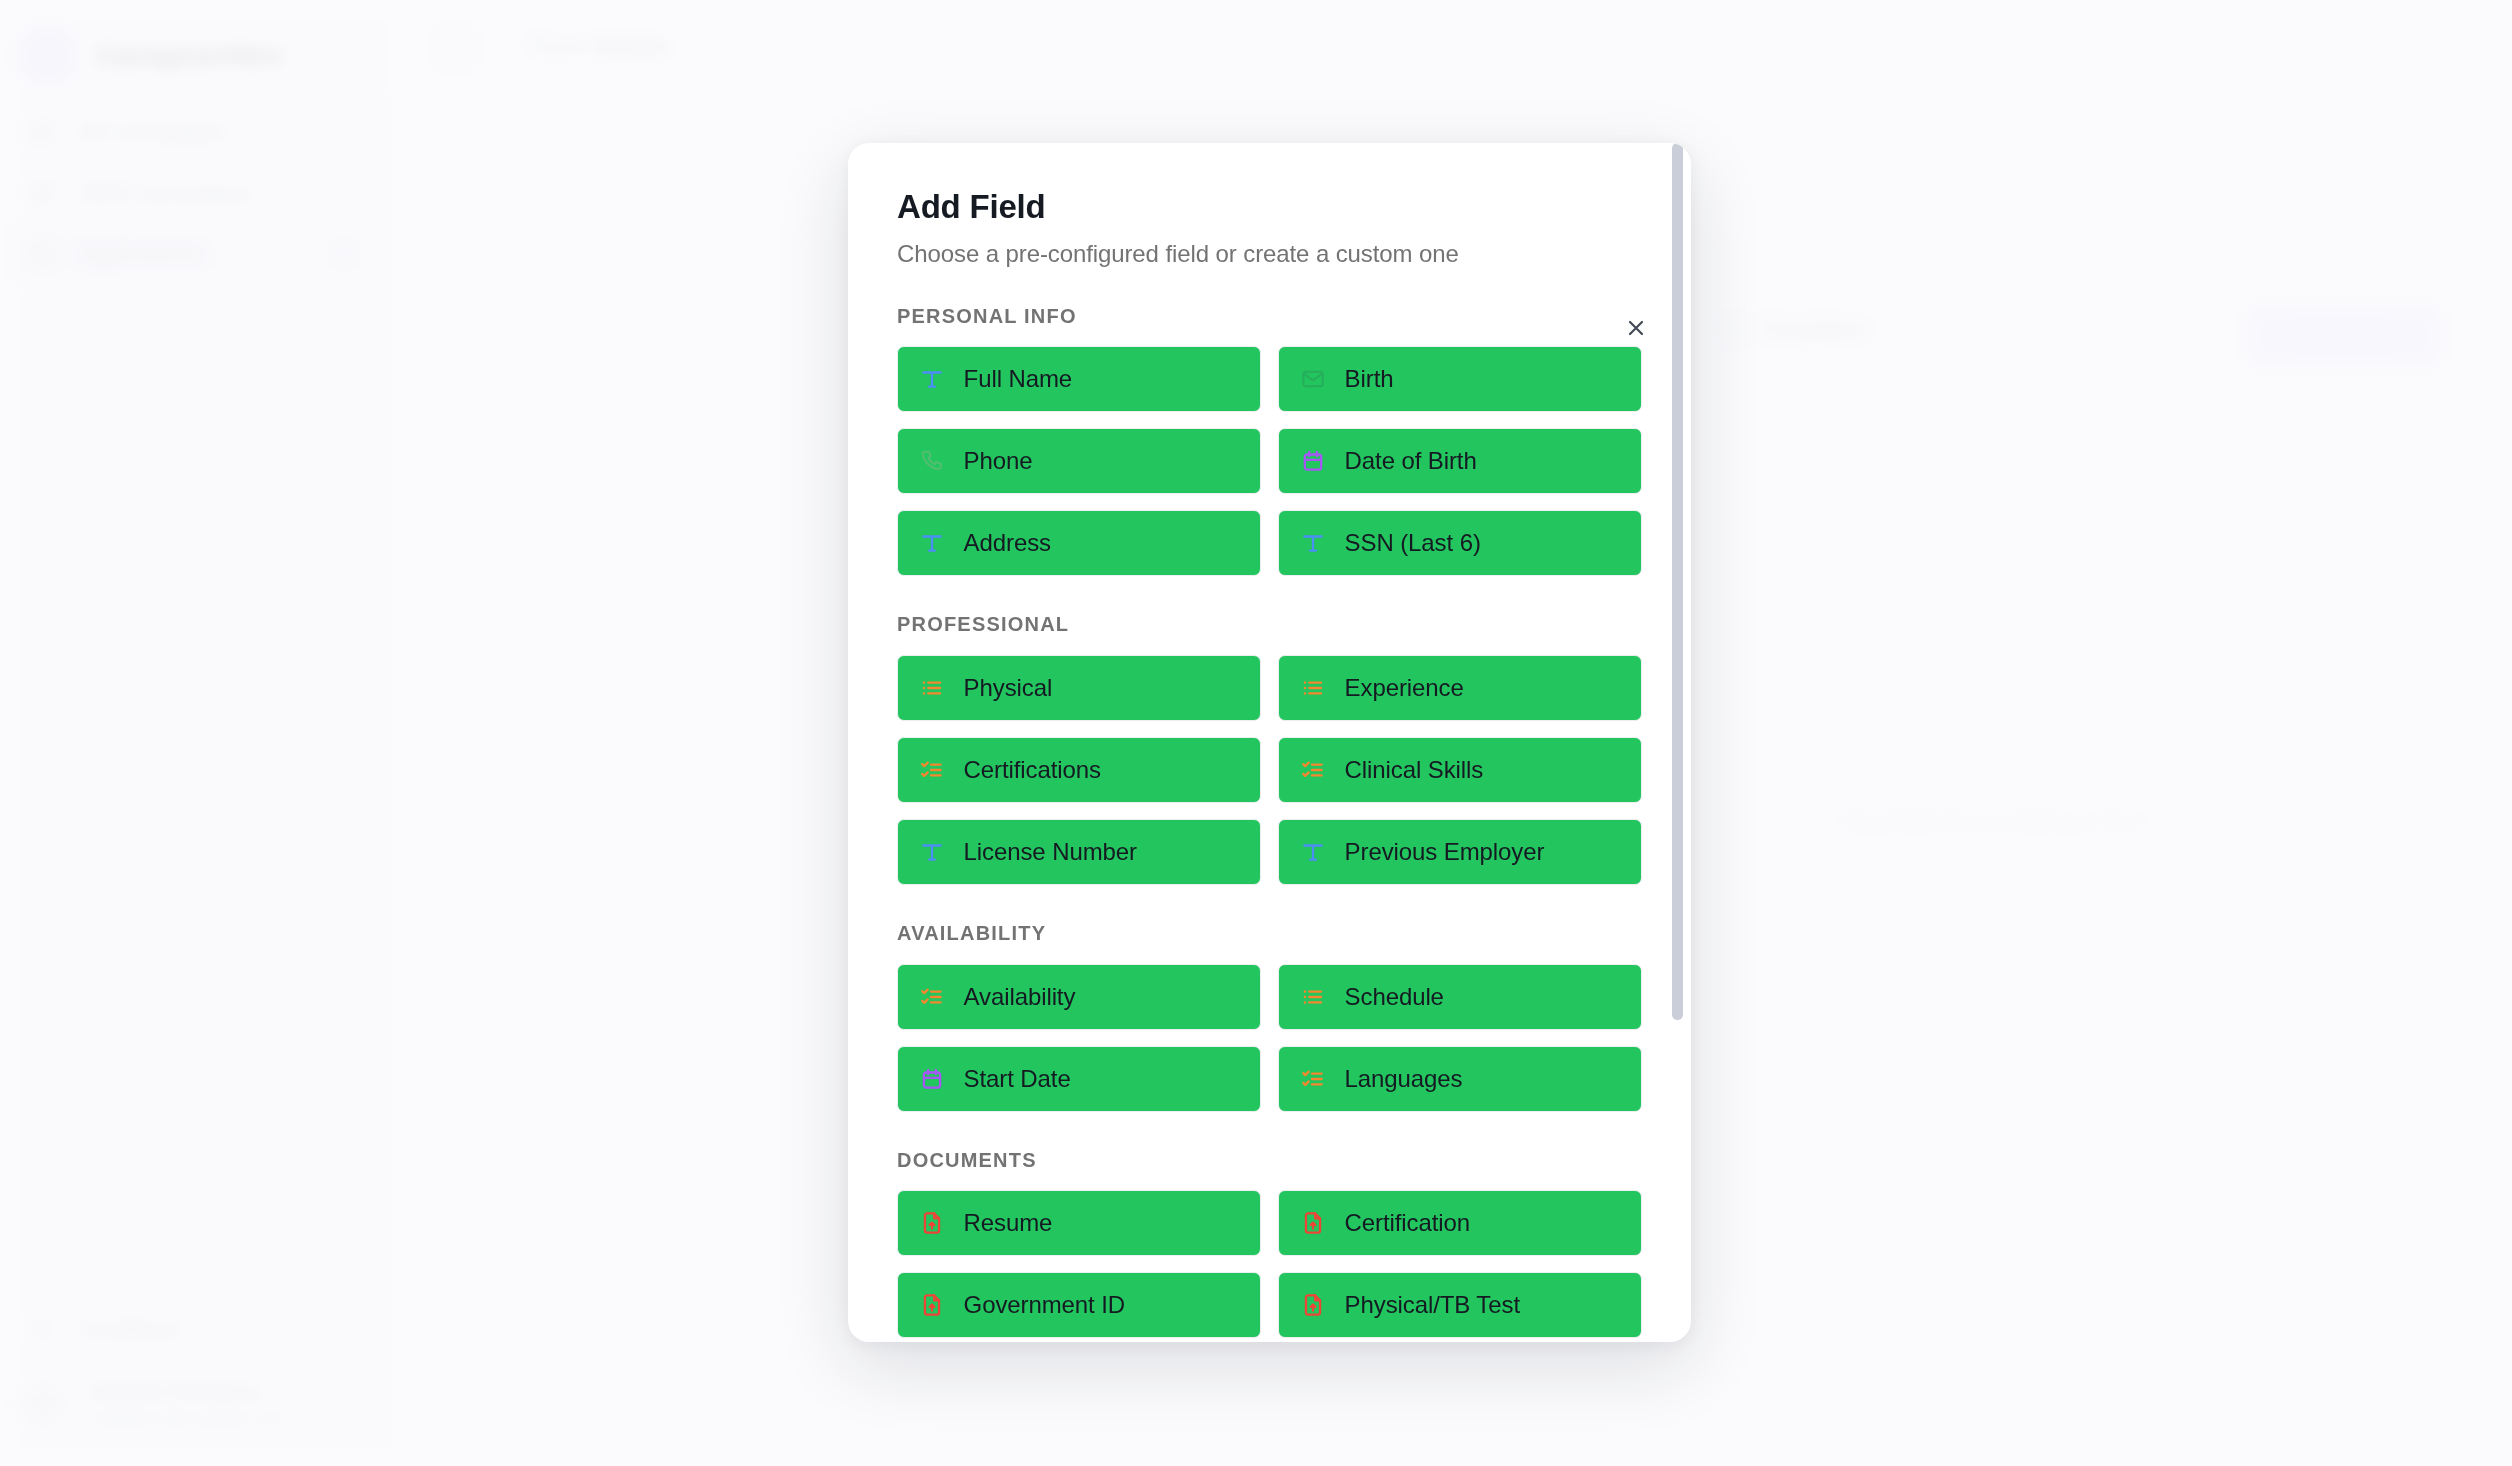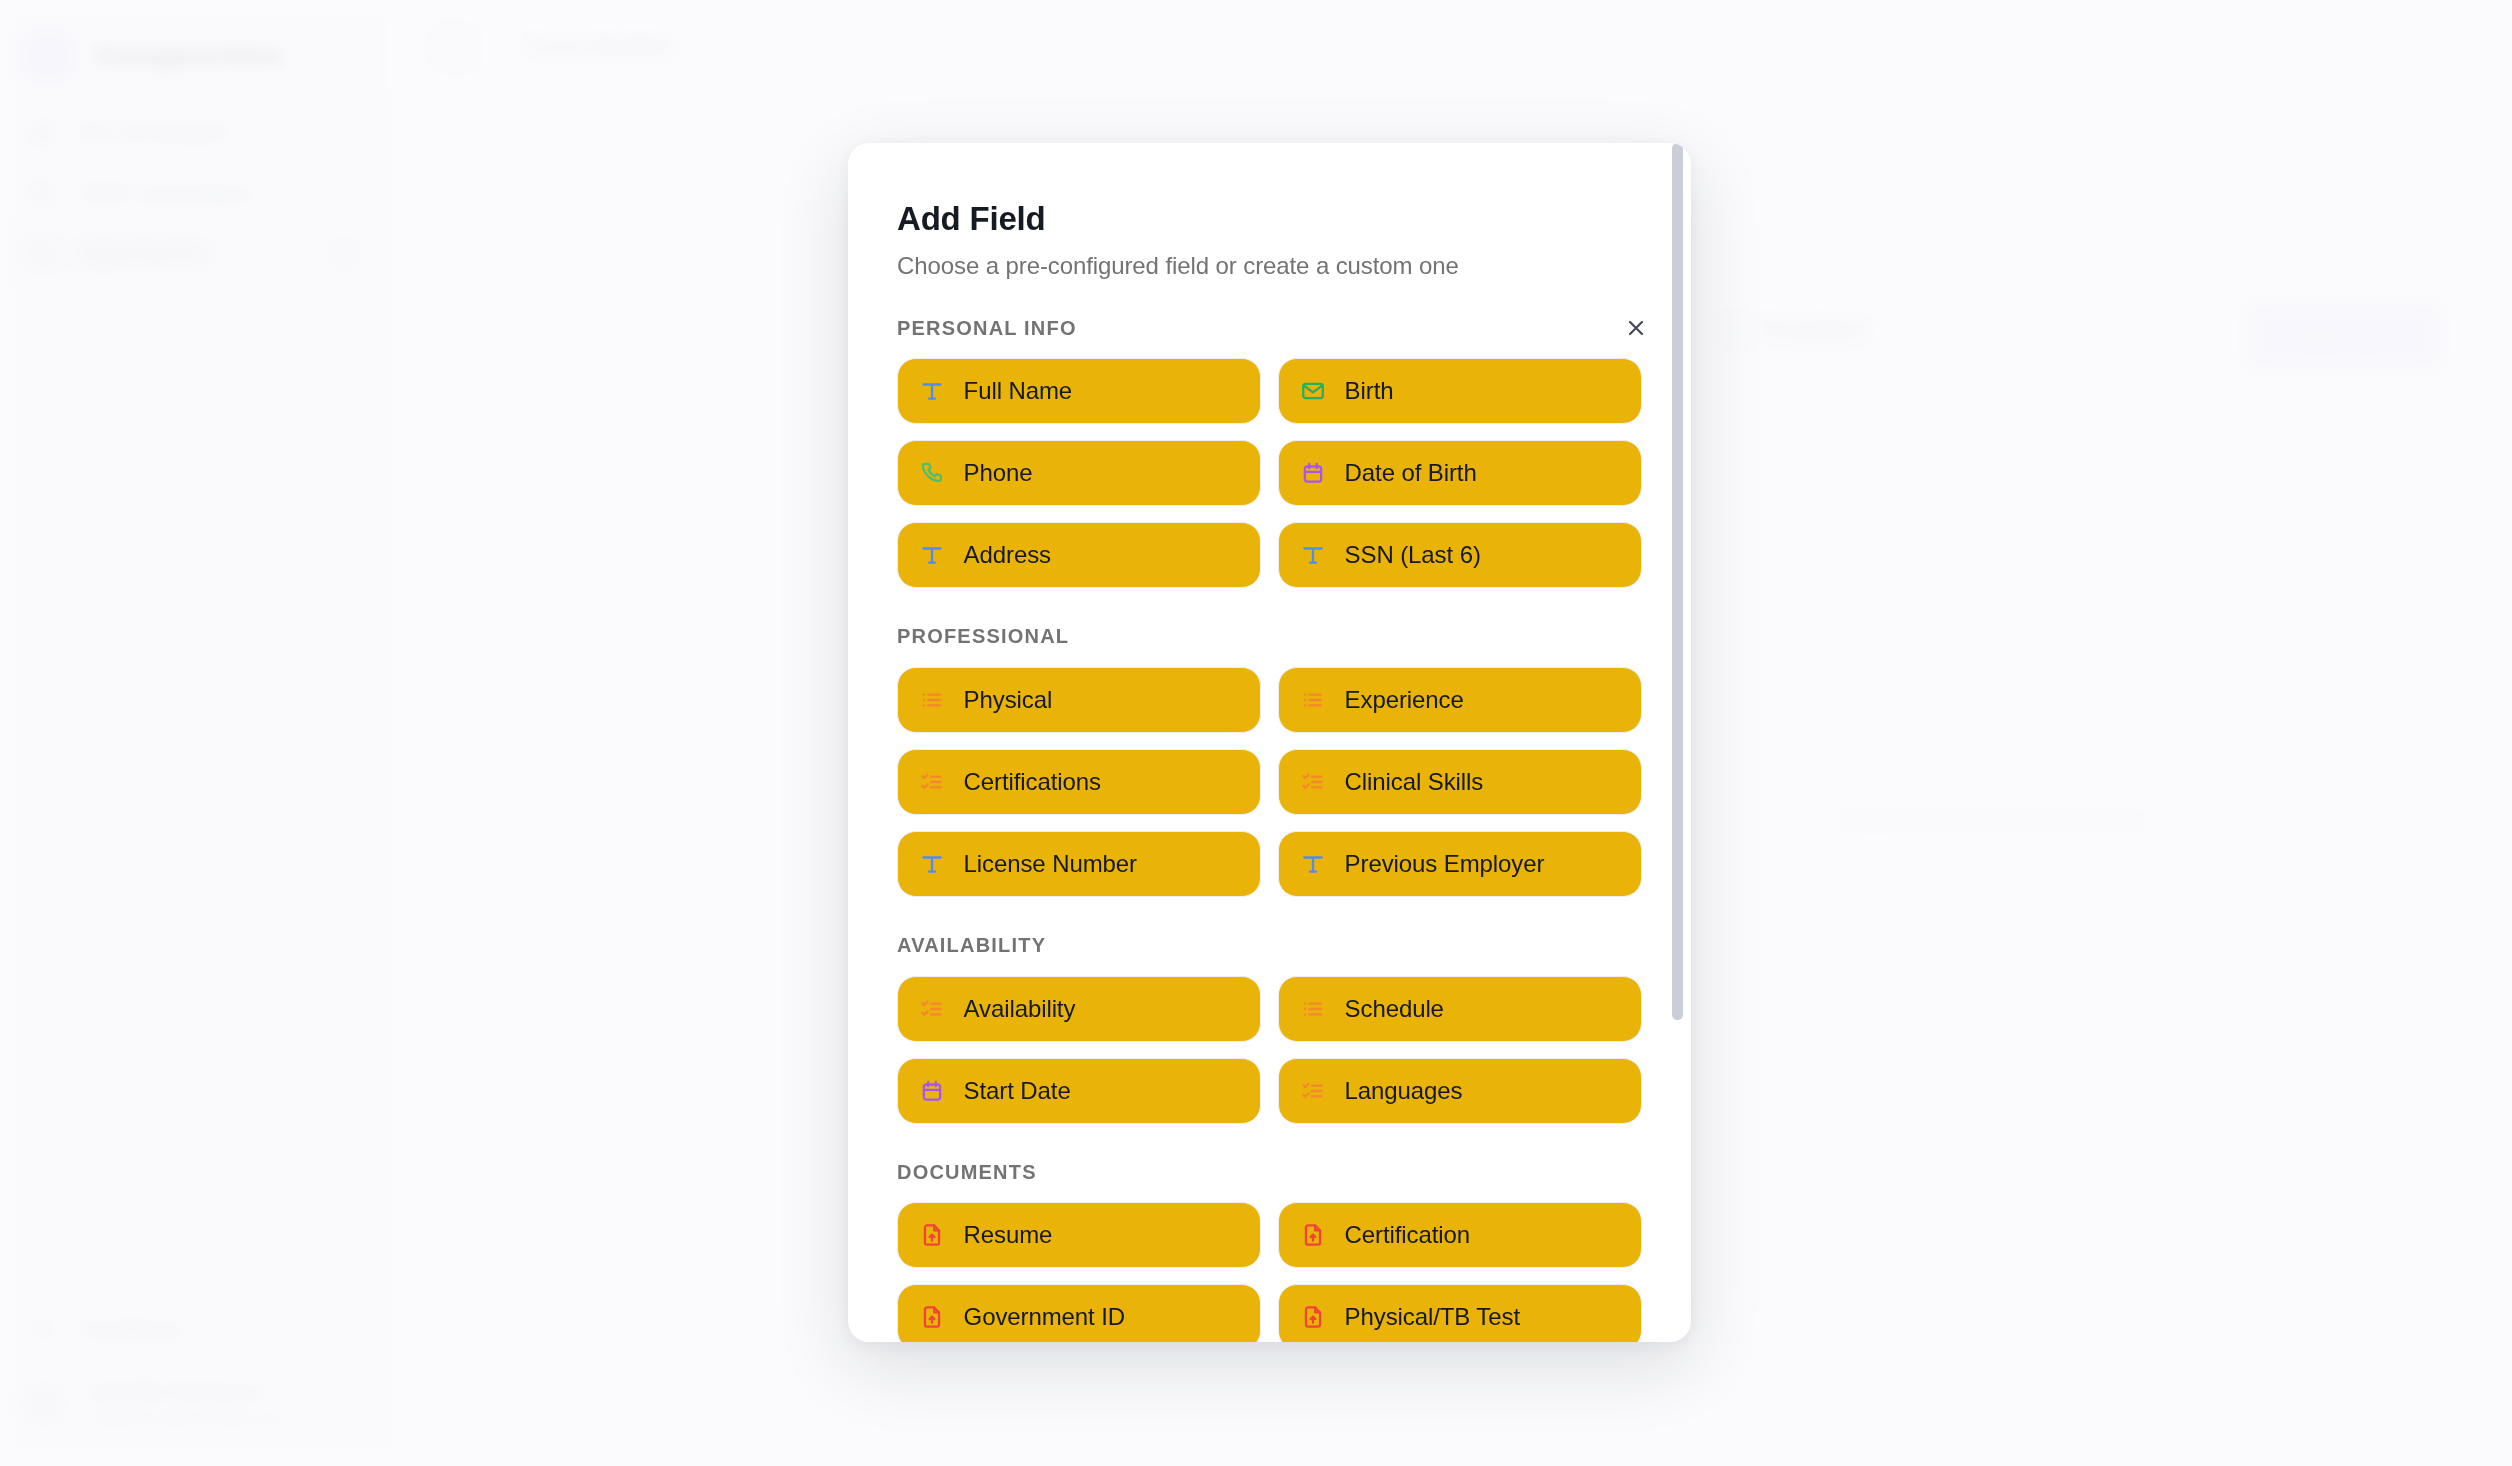--- a/index.html
+++ b/index.html
@@ -103,21 +103,21 @@
     left: 848px; top: 143px;
     width: 843px; height: 1199px;
     background: #ffffff;
     border-radius: 21px;
     box-shadow: 0 23px 73px rgba(25,30,45,0.13), 0 3.2px 14.6px rgba(25,30,45,0.05);
     overflow: hidden;
   }
   #modal-scroll {
     position: absolute; inset: 0;
     overflow: hidden;
-    padding: 12px 49px;
+    padding: 0 49px;
   }
   #modal-header { padding-top: 45px; }
   #modal-title {
     font-size: 33px; font-weight: bold; color: #161a22; letter-spacing: -0.2px;
   }
   #modal-subtitle {
     margin-top: 13.8px; font-size: 24px; color: #737373; letter-spacing: -0.1px;
   }
   #close-btn {
     position: absolute; right: 31px; top: 160px;
@@ -134,22 +134,22 @@
   }
   .field-grid {
     margin-top: 18.6px;
     display: grid;
     grid-template-columns: 1fr 1fr;
     gap: 16px 17px;
   }
   .field-card {
     height: 66px;
     border: 1.6px solid #eceef1;
-    border-radius: 19px;
-    background: #eab308;
+    border-radius: 7px;
+    background: #22c55e;
     display: flex; align-items: center; gap: 18px;
     padding-left: 20px;
     cursor: pointer;
   }
   .field-ico {
     width: 27.6px; height: 27.6px; flex: 0 0 27.6px;
     display: flex; align-items: center; justify-content: center;
   }
   .field-ico svg { width: 26px; height: 26px; display: block; }
   .field-lbl {

